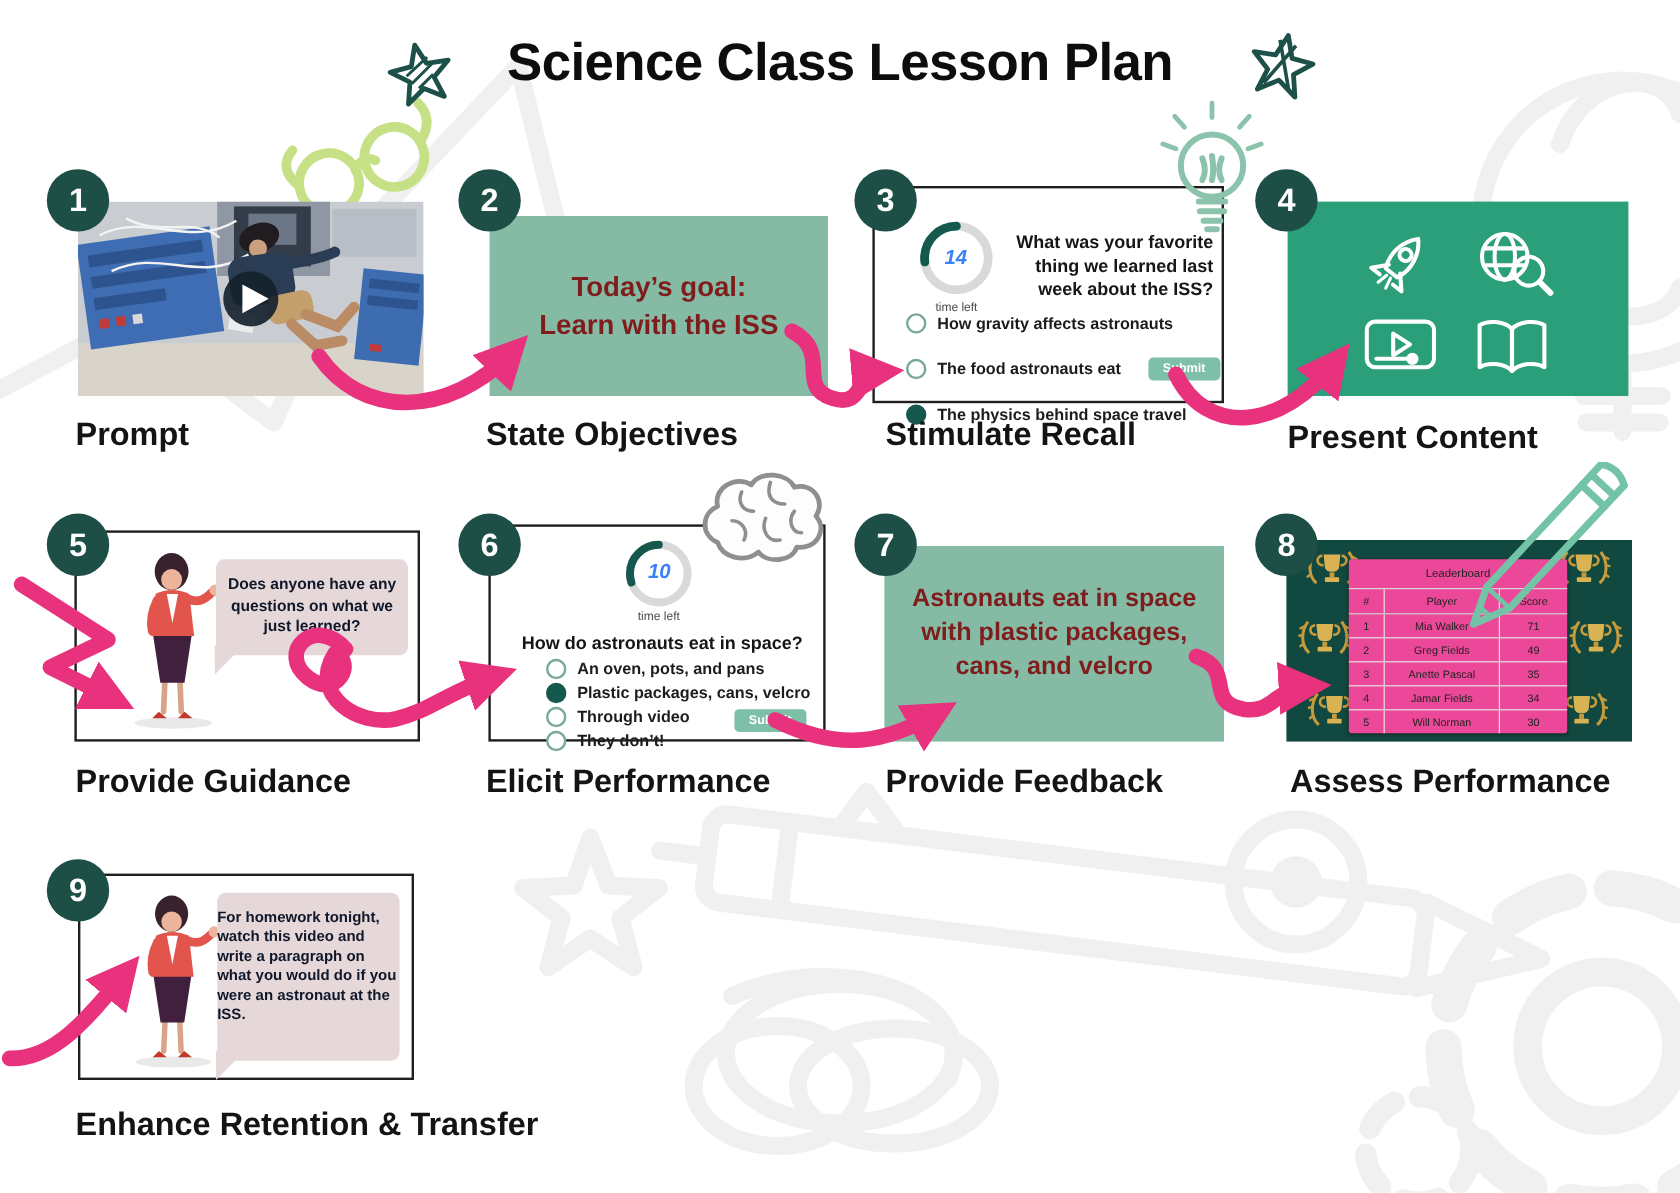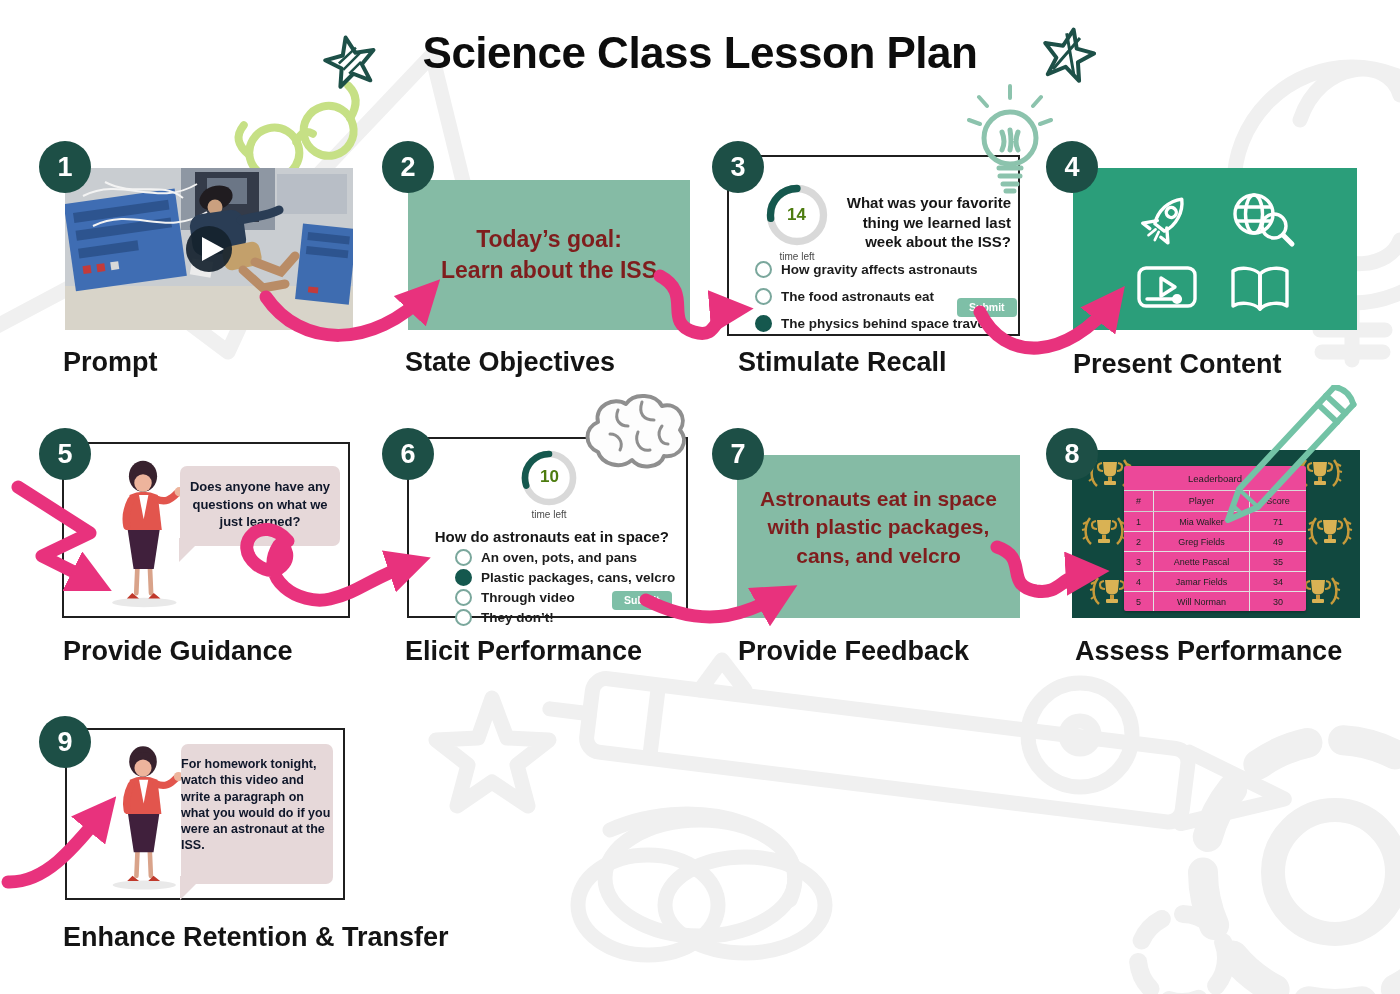--- a/index.html
+++ b/index.html
@@ -29,23 +29,23 @@
 
   
   .panel{position:absolute;z-index:3;box-sizing:border-box;}
   .card{background:#fff;border:2px solid #1f1f1f;}
   .sagebox{background:#85bba5;display:flex;align-items:center;justify-content:center;text-align:center;}
   .sagebox .boxtext{color:#7f1d1d;font-weight:700;font-size:23px;line-height:1.35;}
   .greenbox{background:#2b9e7a;}
 
   
   .timer-caption{position:absolute;font-size:10px;color:#4a4a4a;text-align:center;}
-  .timer-num{position:absolute;font-size:17px;font-weight:700;color:#4d7c0f;}
+  .timer-num{position:absolute;font-size:17px;font-weight:700;color:#3b82f6;font-style:italic;}
   .question{position:absolute;font-size:15px;font-weight:700;line-height:1.3;color:#161616;text-align:right;}
-  .options{position:absolute;display:flex;flex-direction:column;gap:10px;}
+  .options{position:absolute;display:flex;flex-direction:column;gap:21px;}
   .option{display:flex;align-items:center;gap:9px;font-size:13.5px;font-weight:600;color:#1c1c1c;}
   .radio{width:13px;height:13px;border-radius:50%;border:2.5px solid #7aa79c;background:#fff;flex:0 0 auto;}
   .radio.sel{background:#15584e;border-color:#15584e;}
   .submit{
     position:absolute;background:#7ebfa7;color:#fff;font-size:10.5px;font-weight:700;
     padding:3px 12px;border-radius:4px;line-height:1.2;
   }
 
   
   .bubble{
@@ -170,21 +170,21 @@
   </svg>
 </div>
 <div class="badge" style="left:39px;top:141px;">
     <span>1</span>
   </div>
 <div class="step-label" style="left:63px;top:347px;">Prompt</div>
 
 <div class="panel sagebox" style="left:408px;top:180px;width:282px;height:150px;">
   <div class="boxtext">
     <div>Today’s goal:</div>
-    <div>Learn about the ISS</div>
+    <div>Learn with the ISS</div>
   </div>
 </div>
 <div class="badge" style="left:382px;top:141px;">
     <span>2</span>
   </div>
 <div class="step-label" style="left:405px;top:347px;">State Objectives</div>
 
 <div class="panel card" style="left:727px;top:155px;width:293px;height:181px;">
   <svg style="position:absolute;left:36px;top:26px;" width="64" height="64" viewBox="0 0 70 70">
     <circle cx="35" cy="35" r="29" fill="none" stroke="#d9d9d9" stroke-width="8"></circle>

